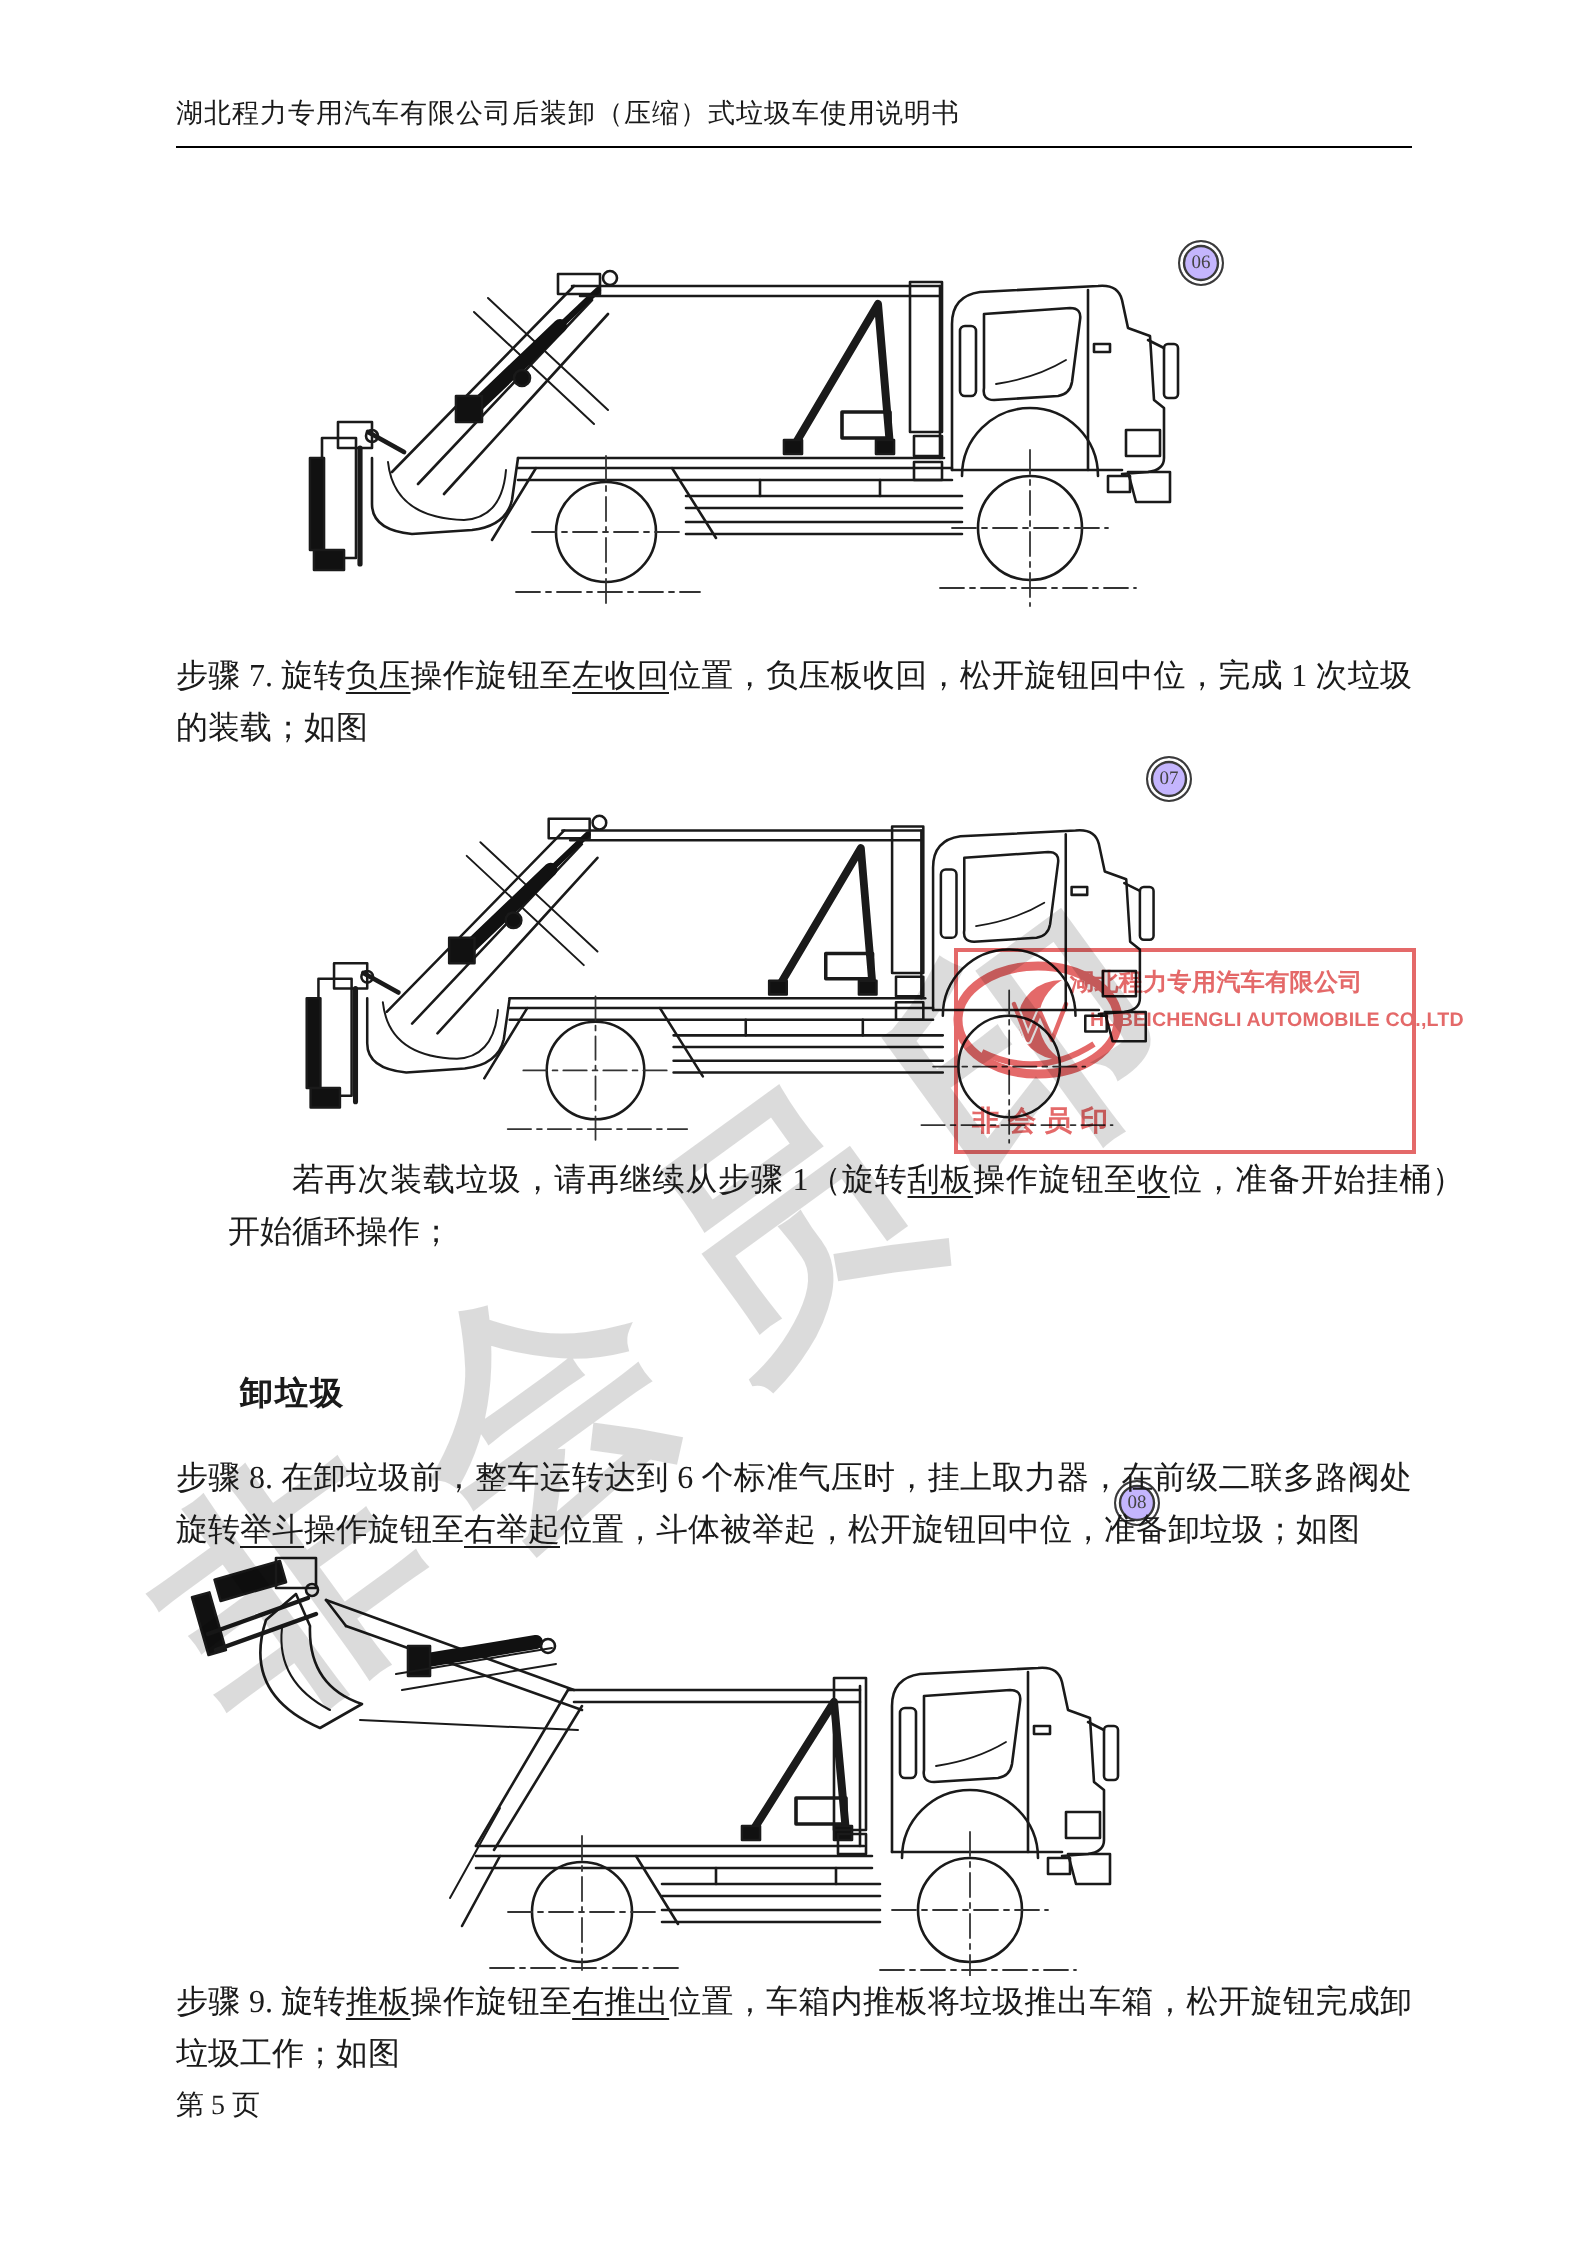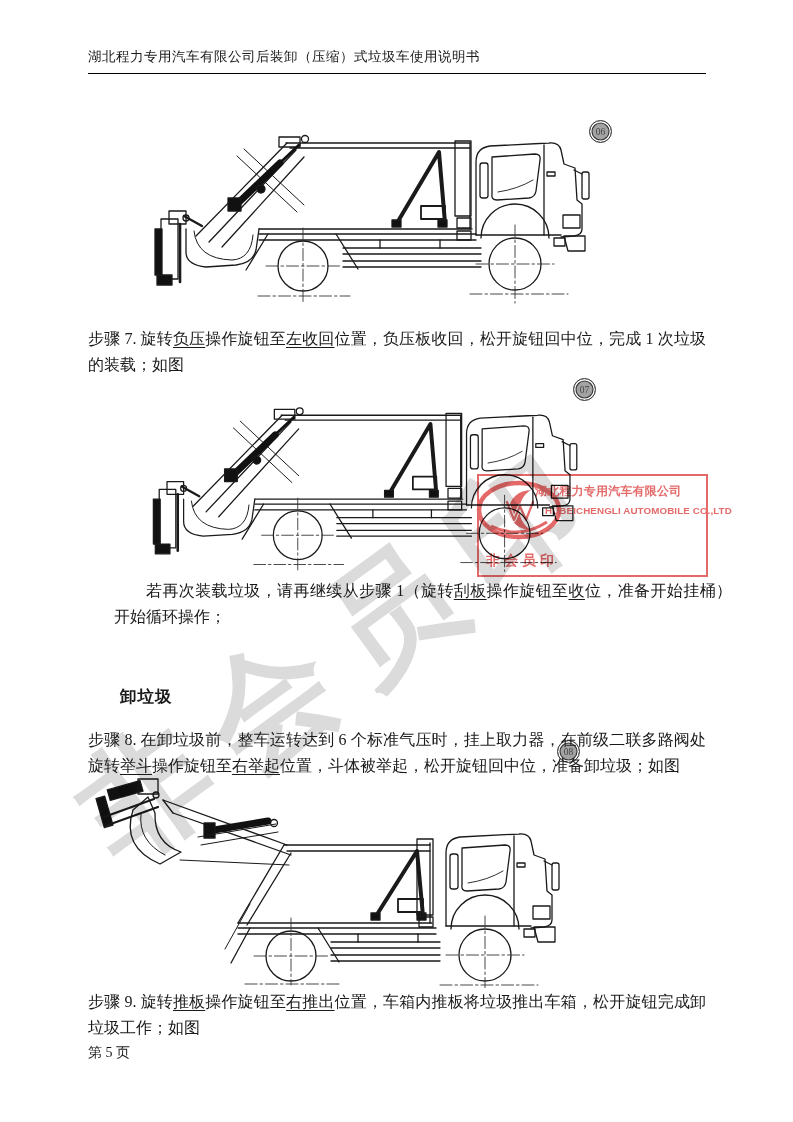--- a/index.html
+++ b/index.html
@@ -24,21 +24,21 @@
   }
   
   .fig{position:absolute;z-index:1;}
   .fig-svg{display:block;}
   svg .ln{stroke:#1a1a1a;fill:none;stroke-width:1.3;stroke-linecap:round;stroke-linejoin:round;}
   svg .cl{stroke:#333;fill:none;stroke-width:0.9;stroke-dasharray:12 3 2.5 3;}
   .fig-badge{
     position:absolute;z-index:2;width:21px;height:21px;border:1.2px solid #3a3a3a;border-radius:50%;
     box-shadow:inset 0 0 0 1.4px #fff, inset 0 0 0 2.6px #3a3a3a;
     display:flex;align-items:center;justify-content:center;
-    font-size:9.5px;color:#444;background:#a3a3a3;
+    font-size:9.5px;color:#444;background:#c4b5fd;
     font-family:"Liberation Serif","DejaVu Serif",serif;
   }
   
   .tblock{
     position:absolute;left:88px;width:618px;z-index:3;
     font-size:16px;line-height:26px;text-align:justify;
   }
   .tblock .u{text-decoration:underline;text-underline-offset:3px;}
   .para-indent{text-indent:2em;margin-left:26px;}
   .section-heading{

